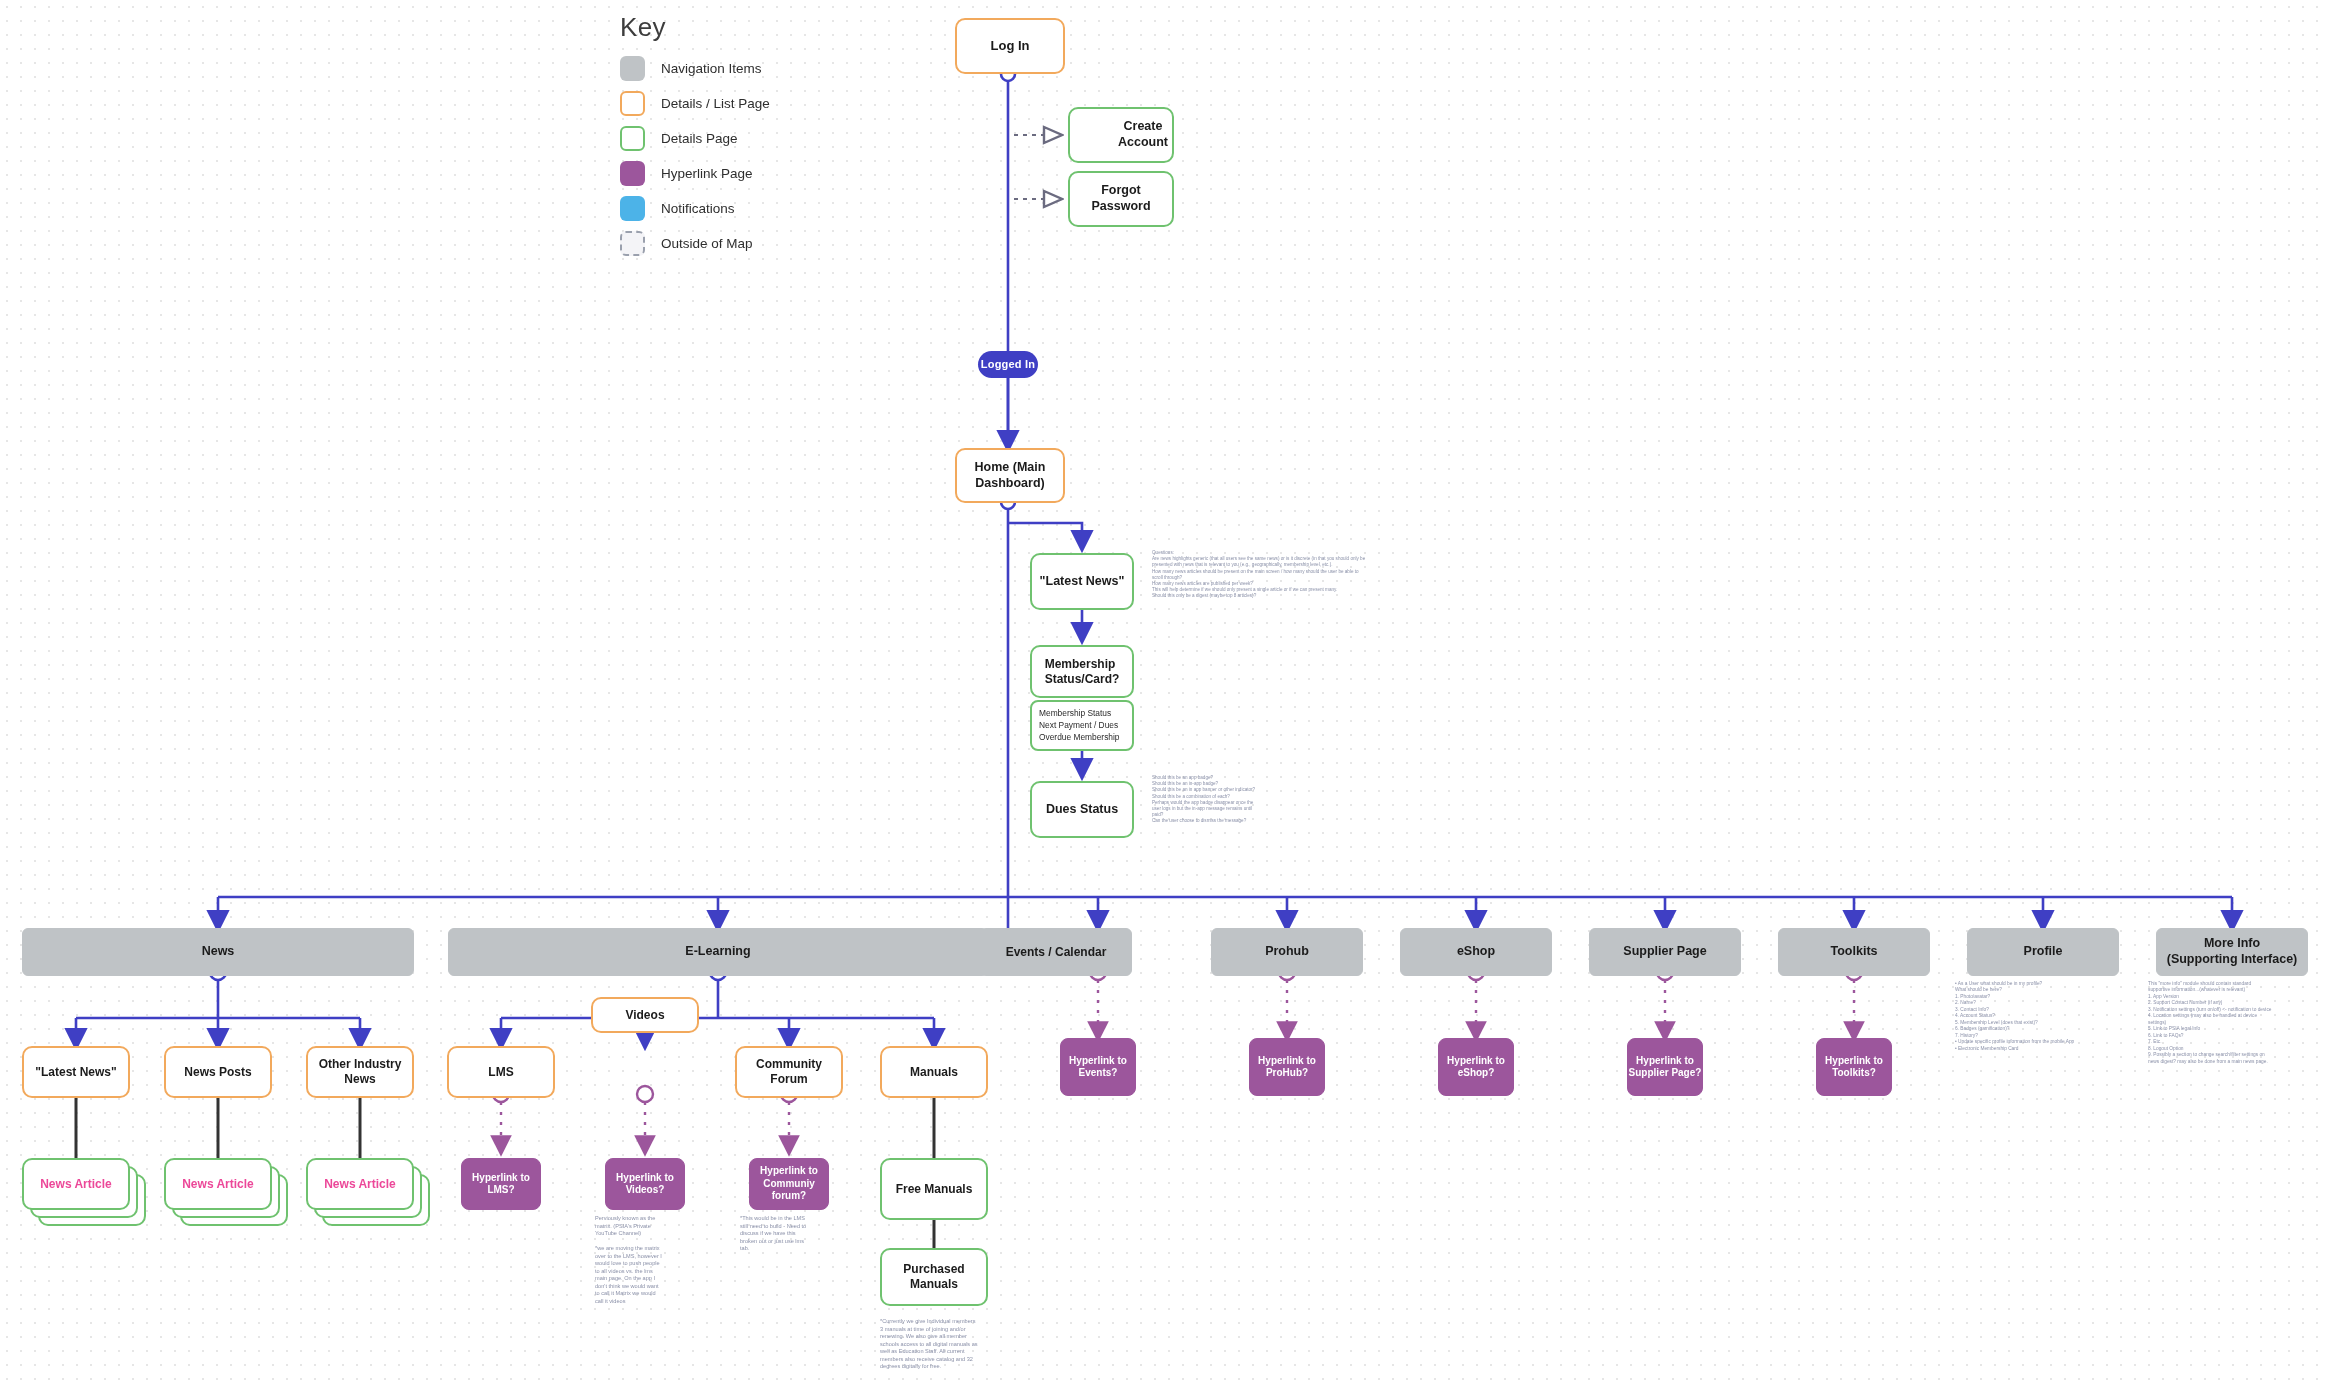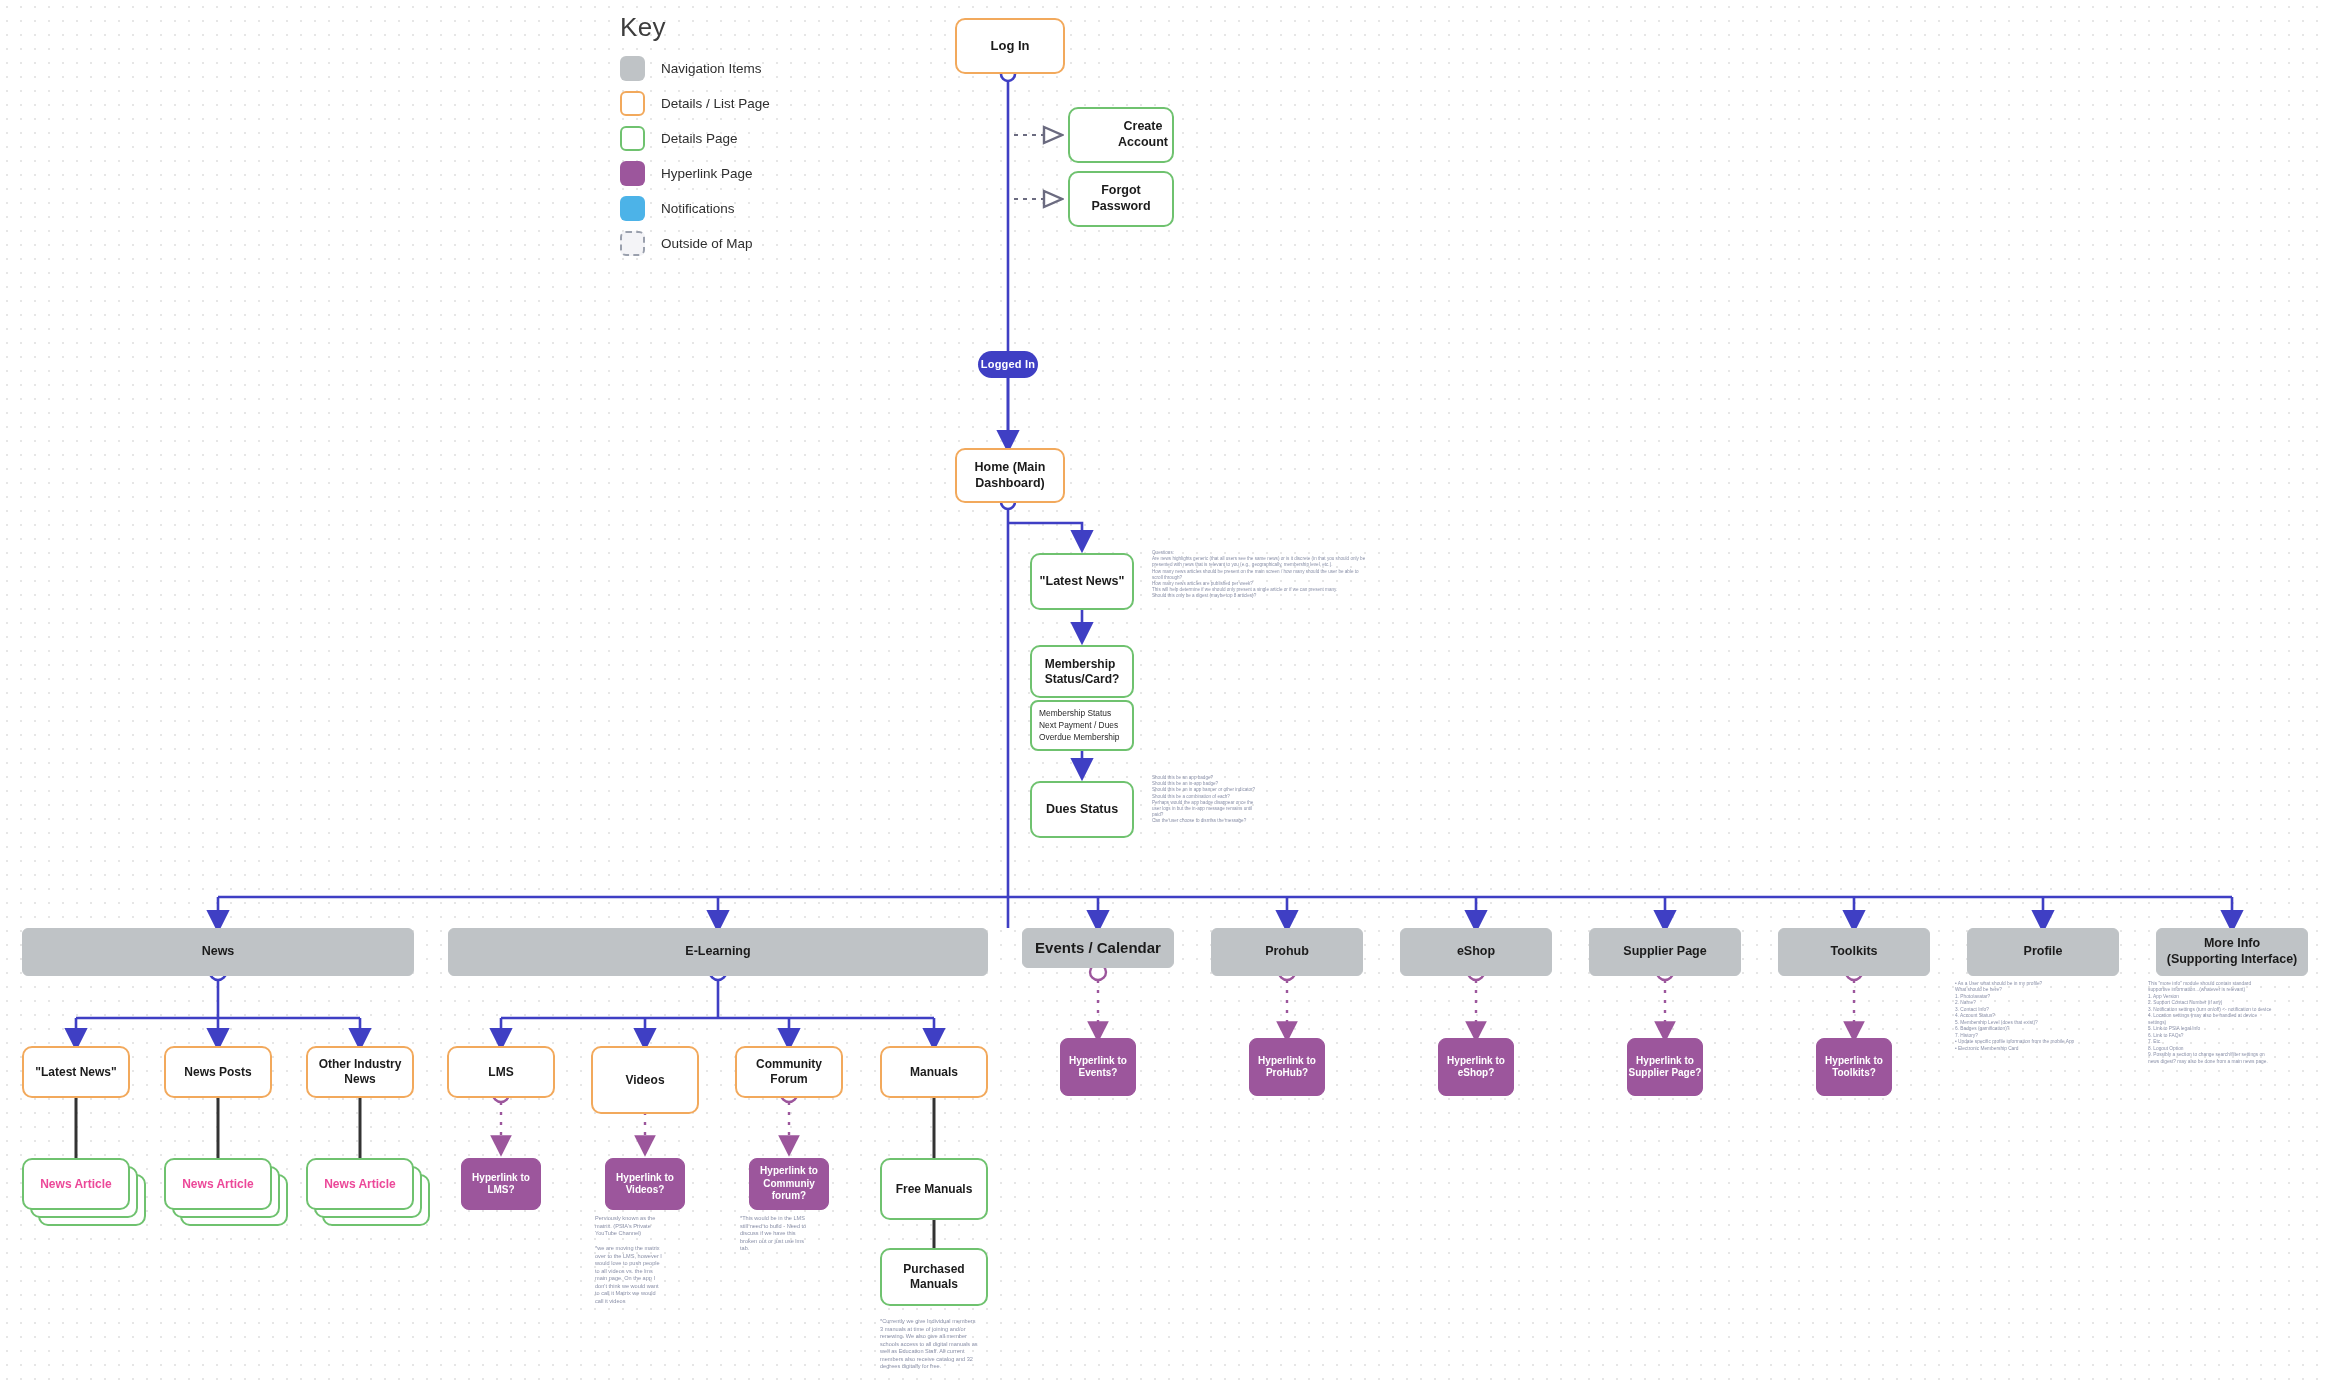--- a/index.html
+++ b/index.html
@@ -237,21 +237,21 @@
 Should this be an in-app badge?
 Should this be an in app banner or other indicator?
 Should this be a combination of each?
 Perhaps would the app badge disappear once the
 user logs in but the in-app message remains until
 paid?
 Can the user choose to dismiss the message?</div>
 
   <div class="node nav" style="left:22px; top:928px; width:392px; height:48px; font-size:12.5px;">News</div>
   <div class="node nav" style="left:448px; top:928px; width:540px; height:48px; font-size:12.5px;">E-Learning</div>
-  <div class="node nav" style="left:1022px; top:928px; width:152px; height:40px; font-size:15px;">Events / Calendar</div>
+  <div class="node nav" style="left:980px; top:928px; width:152px; height:48px; font-size:12px;">Events / Calendar</div>
   <div class="node nav" style="left:1211px; top:928px; width:152px; height:48px; font-size:12.5px;">Prohub</div>
   <div class="node nav" style="left:1400px; top:928px; width:152px; height:48px; font-size:12.5px;text-align:center;">eShop</div>
   <div class="node nav" style="left:1589px; top:928px; width:152px; height:48px; font-size:12.5px;">Supplier Page</div>
   <div class="node nav" style="left:1778px; top:928px; width:152px; height:48px; font-size:12.5px;">Toolkits</div>
   <div class="node nav" style="left:1967px; top:928px; width:152px; height:48px; font-size:12.5px;">Profile</div>
   <div class="node nav" style="left:2156px; top:928px; width:152px; height:48px; font-size:12.5px; white-space:pre-line;">More Info
 (Supporting Interface)</div>
 
   <div class="node cat" style="left:22px; top:1046px; width:108px; height:52px; font-size:12px;">"Latest News"</div>
   <div class="node cat" style="left:164px; top:1046px; width:108px; height:52px; font-size:12px;">News Posts</div>
@@ -268,21 +268,21 @@
     <div class="card c2" style="width:108px; height:52px;"></div>
     <div class="card c1" style="width:108px; height:52px; font-size:12px;">News Article</div>
   </div>
   <div class="stack" style="left:306px; top:1158px; width:125px; height:72px;">
     <div class="card c3" style="width:108px; height:52px;"></div>
     <div class="card c2" style="width:108px; height:52px;"></div>
     <div class="card c1" style="width:108px; height:52px; font-size:12px;">News Article</div>
   </div>
 
   <div class="node cat" style="left:447px; top:1046px; width:108px; height:52px; font-size:12px;">LMS</div>
-  <div class="node cat" style="left:591px; top:1046px; width:108px; height:68px; font-size:12px;">Videos</div>
+  <div class="node cat" style="left:591px; top:997px; width:108px; height:36px; font-size:12px;">Videos</div>
   <div class="node cat" style="left:735px; top:1046px; width:108px; height:52px; font-size:12px; white-space:pre-line;">Community
 Forum</div>
   <div class="node cat" style="left:880px; top:1046px; width:108px; height:52px; font-size:12px;">Manuals</div>
 
   <div class="node link" style="left:461px; top:1158px; width:80px; height:52px; font-size:10px; white-space:pre-line;">Hyperlink to
 LMS?</div>
   <div class="node link" style="left:605px; top:1158px; width:80px; height:52px; font-size:10px; white-space:pre-line;">Hyperlink to
 Videos?</div>
   <div class="node link" style="left:749px; top:1158px; width:80px; height:52px; font-size:10px; white-space:pre-line;">Hyperlink to
 Communiy

